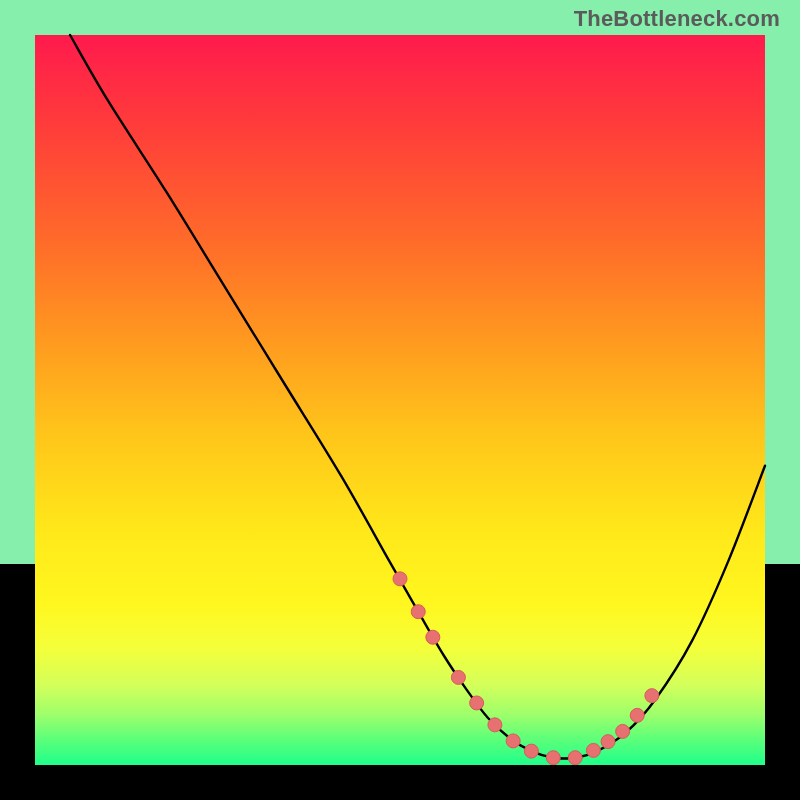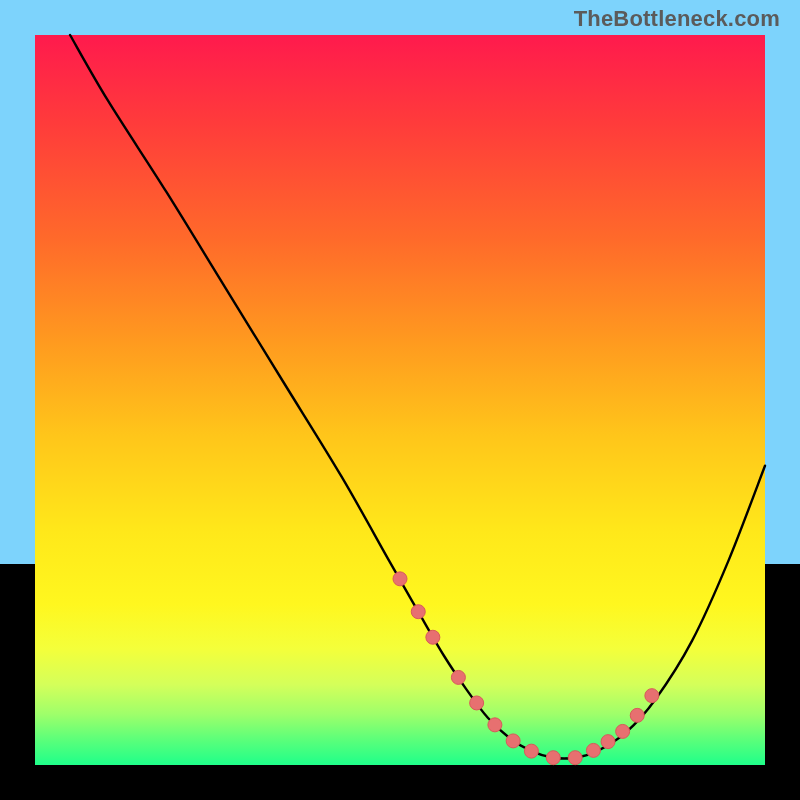--- a/index.html
+++ b/index.html
@@ -9,21 +9,21 @@
     height: 800px;
     background: #000;
     overflow: hidden;
   }
   .frame {
     position: absolute;
     left: 0;
     top: 0;
     width: 800px;
     height: 564px;
-    background: #7dd3fc;
+    background: #86efac;
   }
   .plot {
     position: absolute;
     left: 35px;
     top: 35px;
     width: 730px;
     height: 730px;
     background: linear-gradient(to bottom,
       #ff1a4d 0%,
       #ff3b3b 12%,

